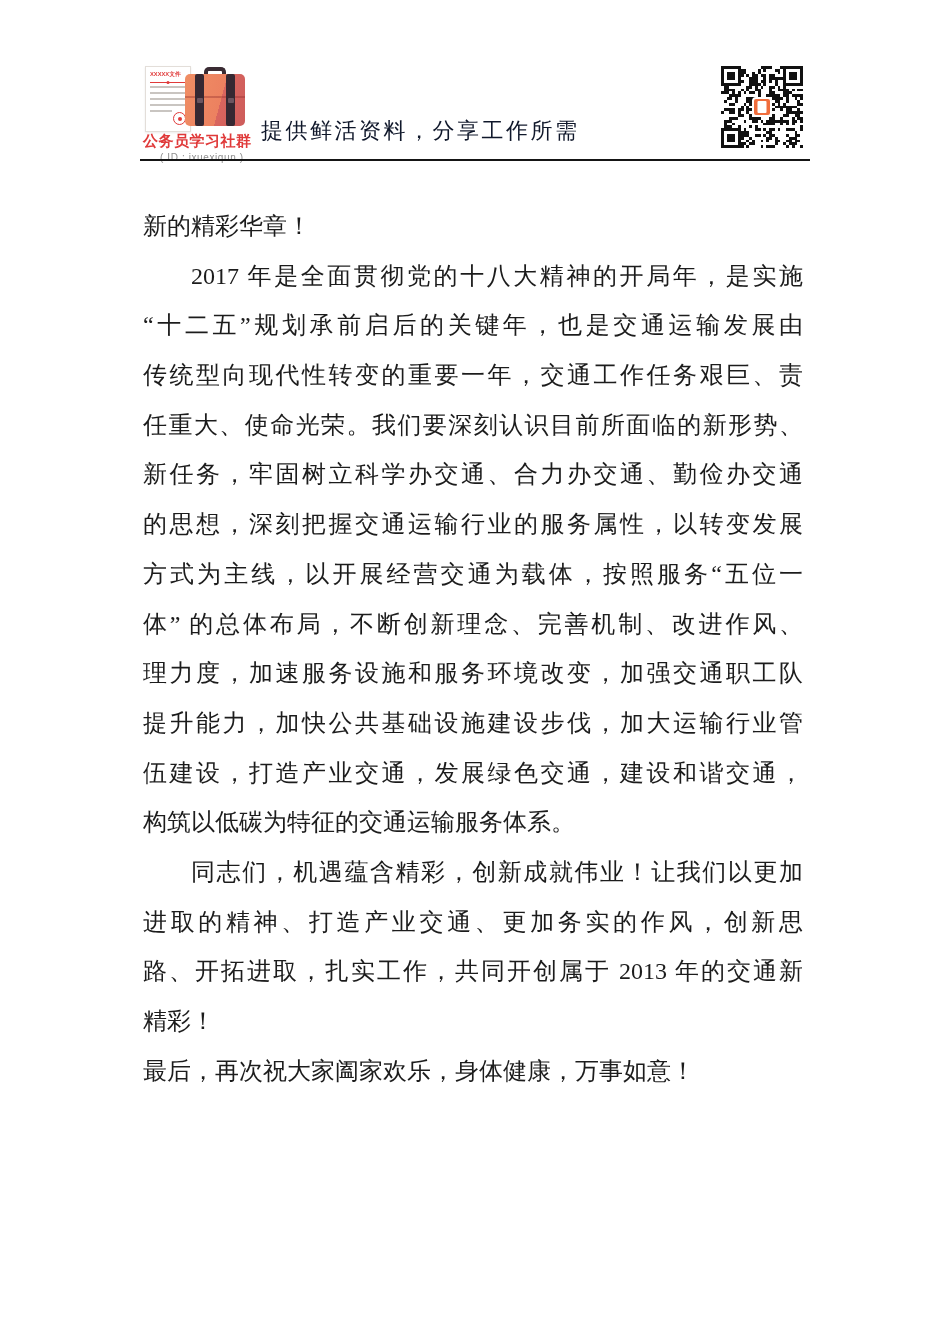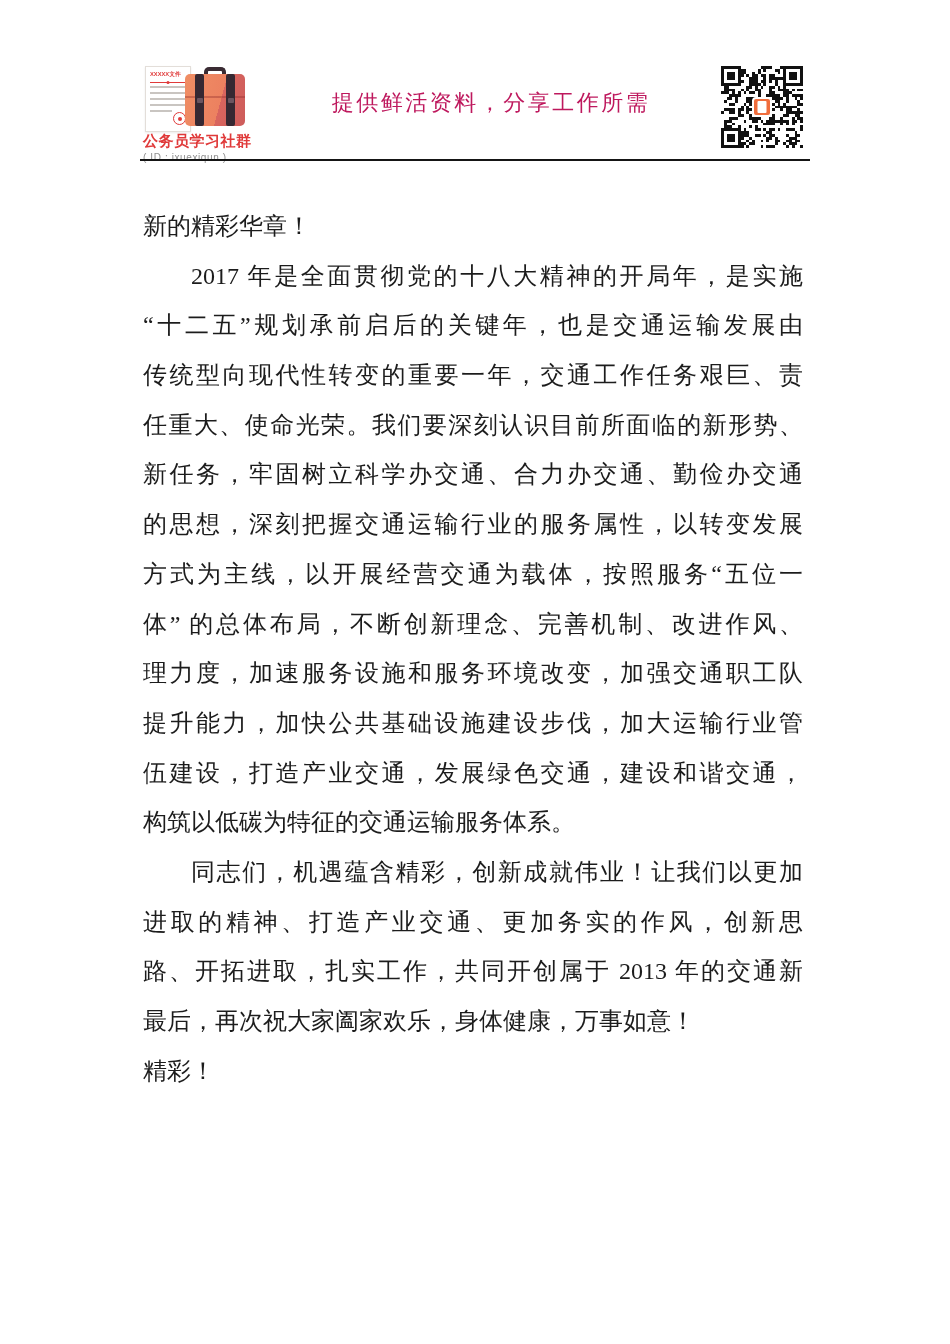--- a/index.html
+++ b/index.html
@@ -104,29 +104,30 @@
     color: #e03a3a;
     white-space: nowrap;
   }
   .logo-id {
     font-family: "Liberation Sans", sans-serif;
     font-size: 10px;
     letter-spacing: 0.6px;
     color: #8f8f8f;
     white-space: nowrap;
     margin-top: 1px;
+    margin-left: 17px;
   }
 
   .tagline {
     flex: 1;
-    text-align: center;
-    margin-top: 24px;
+    text-align: left;
+    margin-top: 52px;
     font-size: 22px;
     letter-spacing: 2.5px;
-    color: #be185d;
+    color: #0f172a;
     white-space: nowrap;
   }
 
   .qr { position: relative; width: 82px; height: 82px; flex: none; margin-top: 2px; }
   .qr svg { display: block; width: 82px; height: 82px; }
   .qr-center-icon {
     position: absolute; left: 50%; top: 50%; transform: translate(-50%,-50%);
     width: 20px; height: 20px;
     background: #f06d3c;
     border: 2px solid #ffffff;
@@ -536,17 +537,17 @@
       <div class="text-line justify">的思想，深刻把握交通运输行业的服务属性，以转变发展</div>
       <div class="text-line justify">方式为主线，以开展经营交通为载体，按照服务“五位一</div>
       <div class="text-line justify">体” 的总体布局，不断创新理念、完善机制、改进作风、</div>
       <div class="text-line justify">理力度，加速服务设施和服务环境改变，加强交通职工队</div>
       <div class="text-line justify">提升能力，加快公共基础设施建设步伐，加大运输行业管</div>
       <div class="text-line justify">伍建设，打造产业交通，发展绿色交通，建设和谐交通，</div>
       <div class="text-line">构筑以低碳为特征的交通运输服务体系。</div>
       <div class="text-line justify indent">同志们，机遇蕴含精彩，创新成就伟业！让我们以更加</div>
       <div class="text-line justify">进取的精神、打造产业交通、更加务实的作风，创新思</div>
       <div class="text-line justify">路、开拓进取，扎实工作，共同开创属于 2013 年的交通新</div>
+      <div class="text-line">精彩！</div>
       <div class="text-line">最后，再次祝大家阖家欢乐，身体健康，万事如意！</div>
-      <div class="text-line">精彩！</div>
     </main>
 
 </div>
 
 </body></html>

